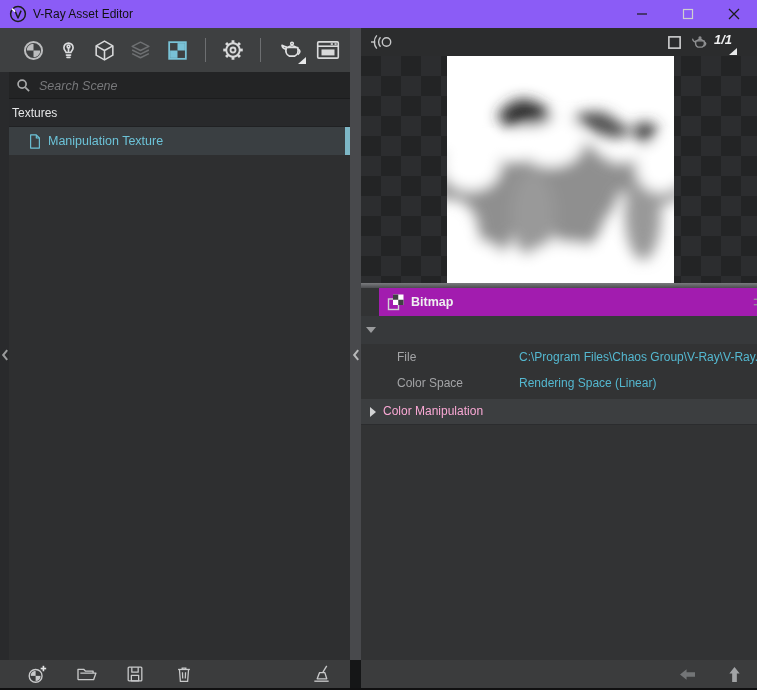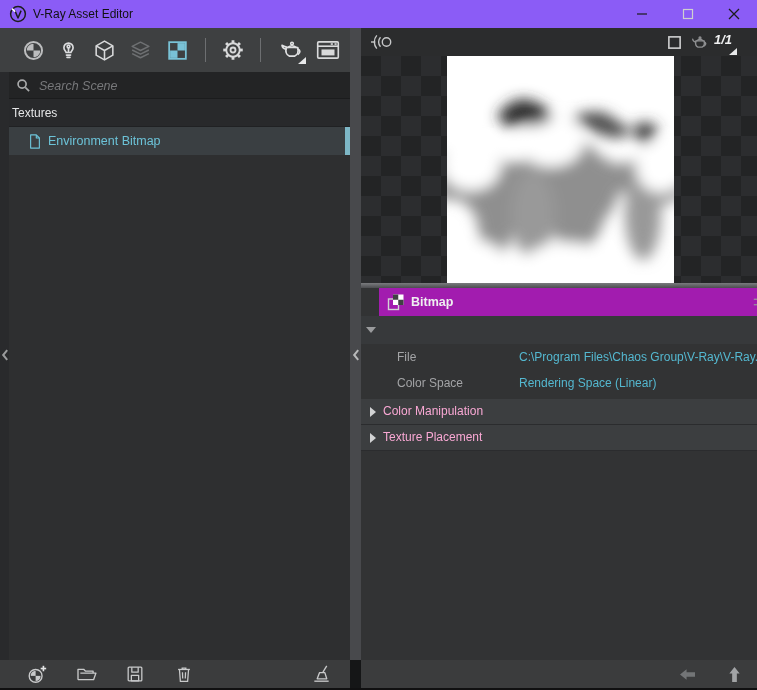--- a/index.html
+++ b/index.html
@@ -228,21 +228,21 @@
 
     <div class="abs list-item">
       <span class="abs item-icon">
         <svg viewBox="0 0 16 18" width="14" height="17">
           <g fill="none" stroke="#6cc3d8" stroke-width="1.3" stroke-linejoin="round">
             <path d="M3,1.5 H9.5 L13,5 V16.5 H3 Z"></path>
             <path d="M9.5,1.5 V5 H13"></path>
           </g>
         </svg>
       </span>
-      <span class="abs item-label">Environment Bitmap</span>
+      <span class="abs item-label">Manipulation Texture</span>
       <span class="abs sel-bar"></span>
     </div>
 
     <div class="abs left-strip">
       <span class="abs edge-chevron">
         <svg viewBox="0 0 10 16" width="9" height="16">
             <path d="M8,2.5 L3.5,8 L8,13.5" fill="none" stroke="#9a9b9c" stroke-width="2.2"></path>
           </svg>
       </span>
     </div>
@@ -364,24 +364,20 @@
         <svg viewBox="0 0 16 11" width="15" height="11">
             <path d="M2,2 L8,8.5 L14,2" fill="none" stroke="#47b3d3" stroke-width="2.8"></path>
           </svg>
       </span>
     </div>
 
     <div class="abs section-hdr sec1">
       <span class="abs sec-caret"></span>
       <span class="abs sec-label">Color Manipulation</span>
     </div>
-    <div class="abs section-hdr sec2">
-      <span class="abs sec-caret"></span>
-      <span class="abs sec-label">Texture Placement</span>
-    </div>
   </div>
 
   <div class="abs footer">
     <div class="abs fticon" style="left:26px">
       <svg viewBox="0 0 24 24" width="23" height="23">
         <defs>
             <clipPath id="aclip">
               <circle cx="10.5" cy="13.5" r="5.6"></circle>
             </clipPath>
           </defs>

